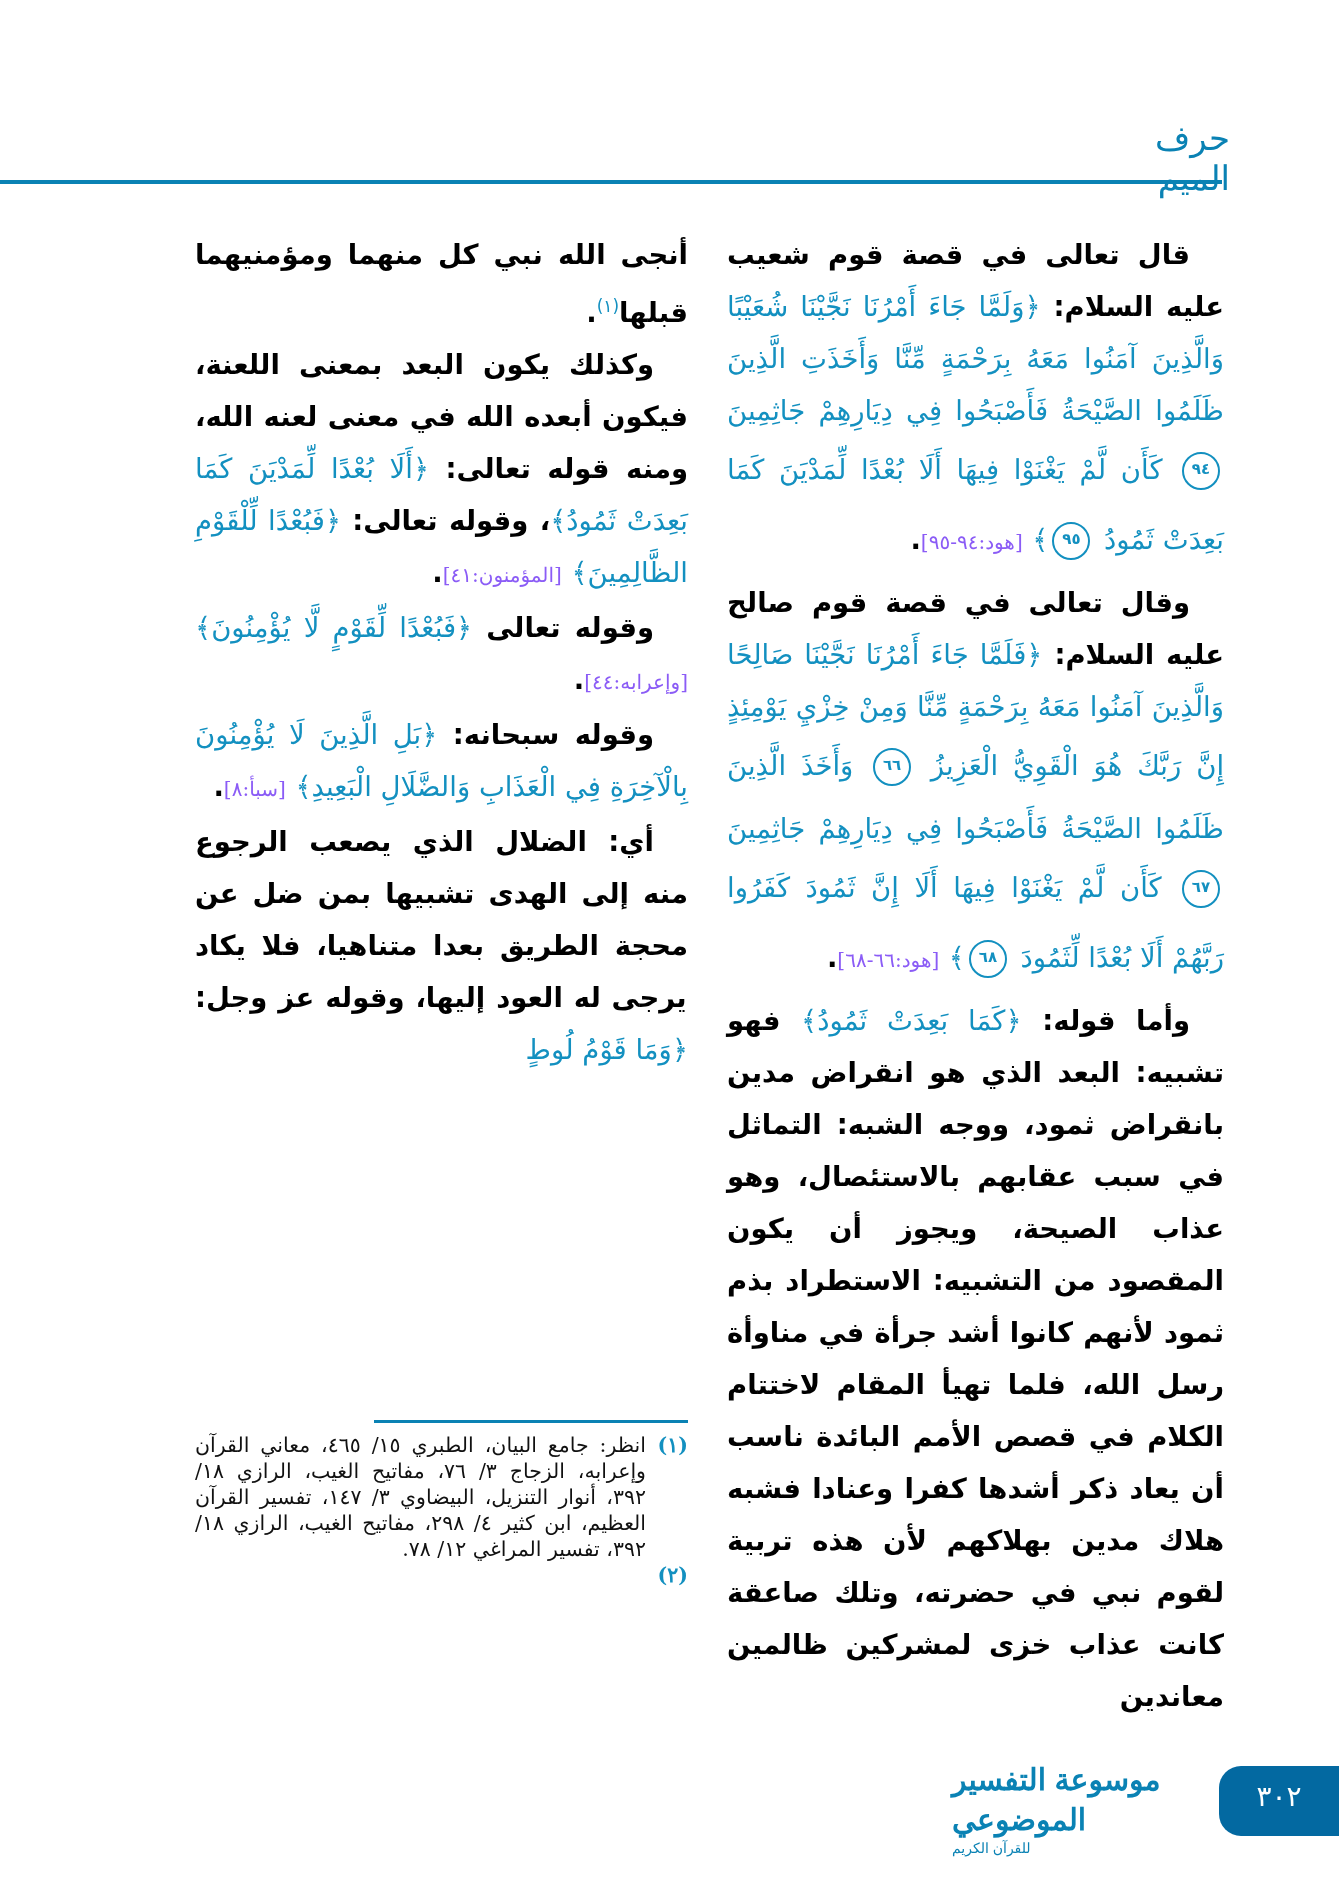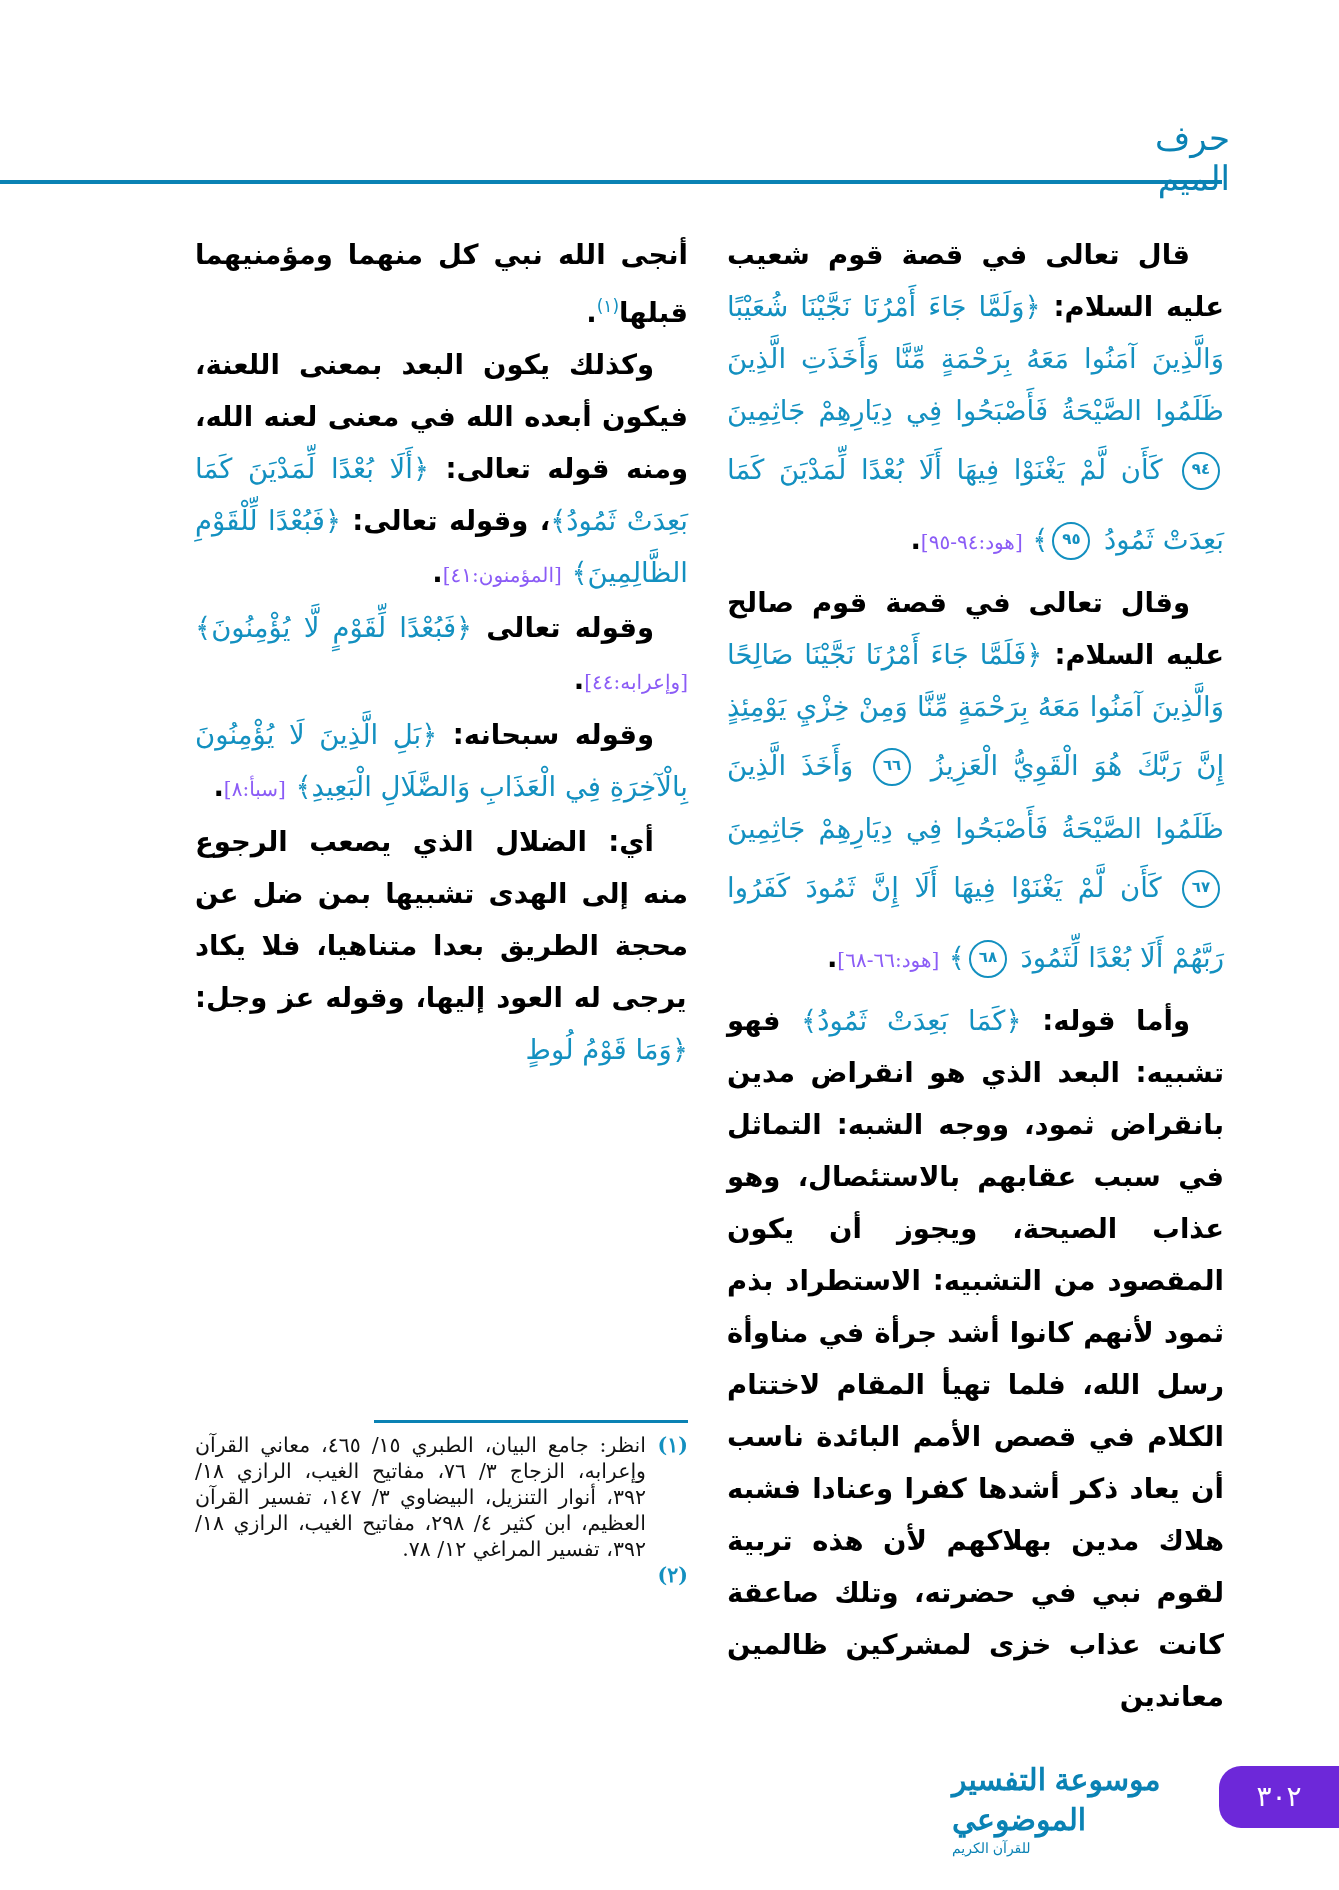--- a/index.html
+++ b/index.html
@@ -27,21 +27,21 @@
   .fn-rule { position: absolute; top: 1420px; left: 374px; width: 314px; height: 3px; background: #0a82b4; }
   .footnotes { position: absolute; top: 1432px; left: 195px; width: 493px; direction: rtl; text-align: justify;
     font-family: "DejaVu Serif", serif; font-size: 20.5px; line-height: 26px; color: #111; }
   .fn { margin: 0; padding-right: 42px; position: relative; }
   .fn .fn-num { position: absolute; right: 0; top: 0; color: #1390c0; font-weight: bold; }
 
   .logo { position: absolute; top: 1760px; left: 952px; width: 280px; text-align: left; direction: rtl;
     color: #0a82b4; font-family: Liberation Sans, sans-serif; }
   .logo .l1 { font-size: 30px; font-weight: bold; line-height: 40px; letter-spacing: -1px; }
   .logo .l2 { font-size: 14px; line-height: 16px; }
-  .page-badge { position: absolute; top: 1766px; left: 1219px; width: 120px; height: 62px; background: #6d28d9;
+  .page-badge { position: absolute; top: 1766px; left: 1219px; width: 120px; height: 70px; background: #0369a1;
     border-top-left-radius: 22px; border-bottom-left-radius: 22px; color: #fff; font-size: 28px;
     text-align: center; line-height: 62px; font-family: "DejaVu Sans", sans-serif; direction: rtl; }
 </style>
 </head>
 <body>
 
 <div class="header-title">حرف الميم</div>
 <div class="header-rule"></div>
 
 <div class="col col-right">

